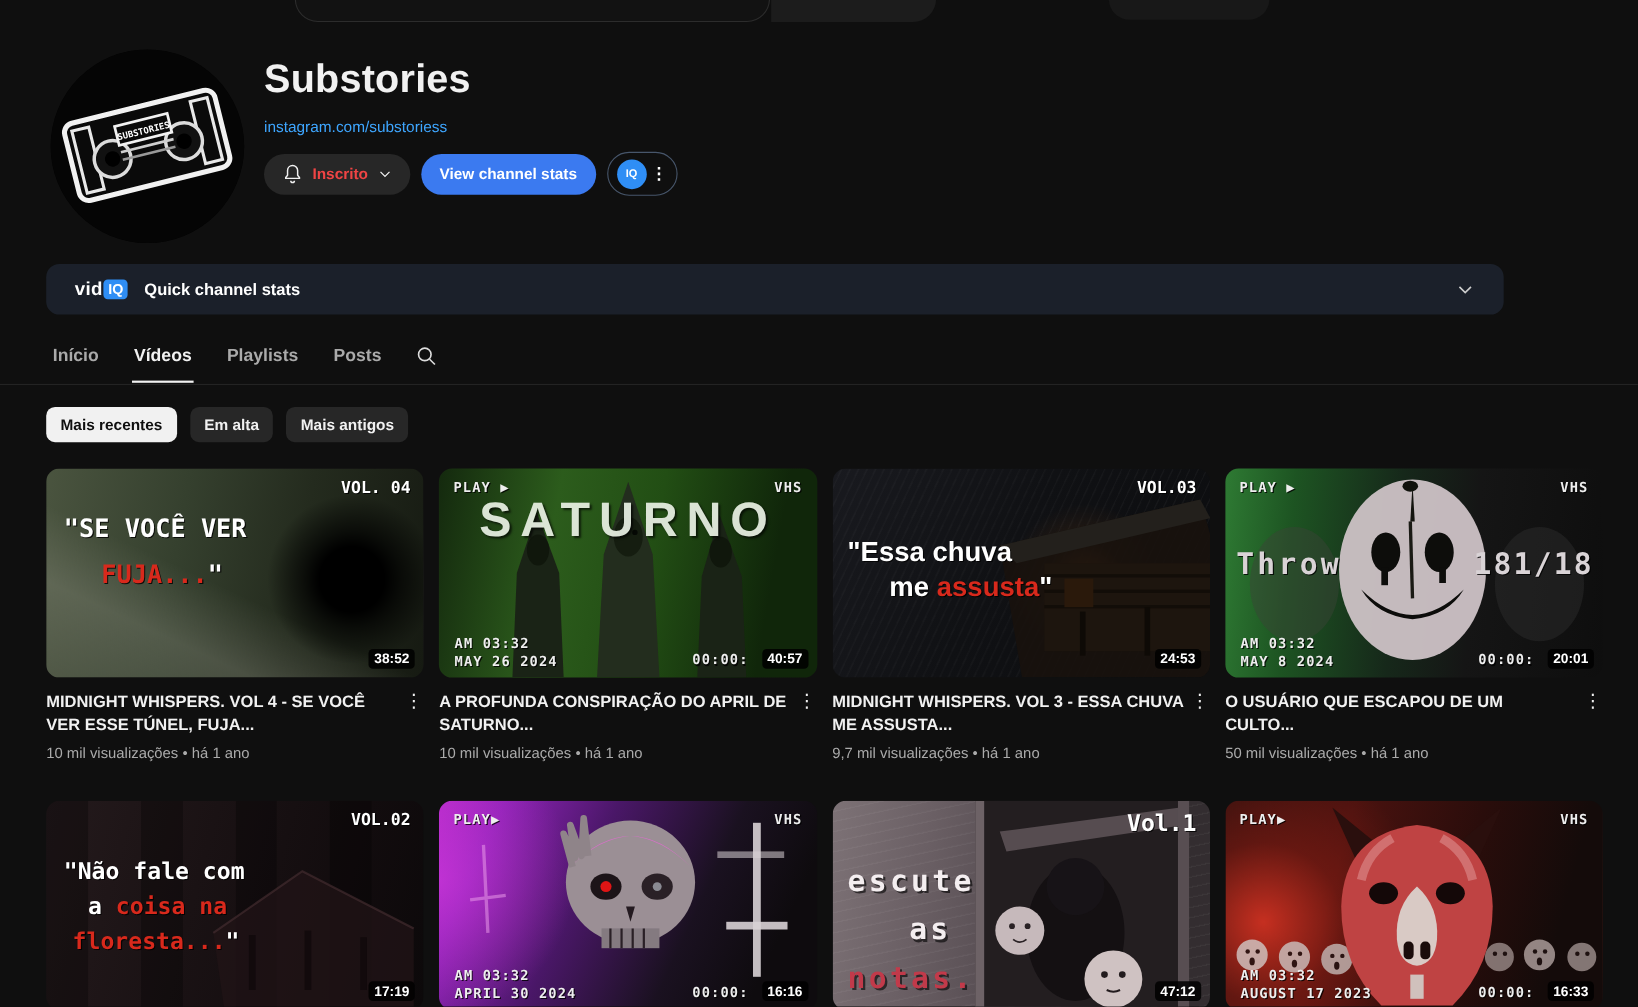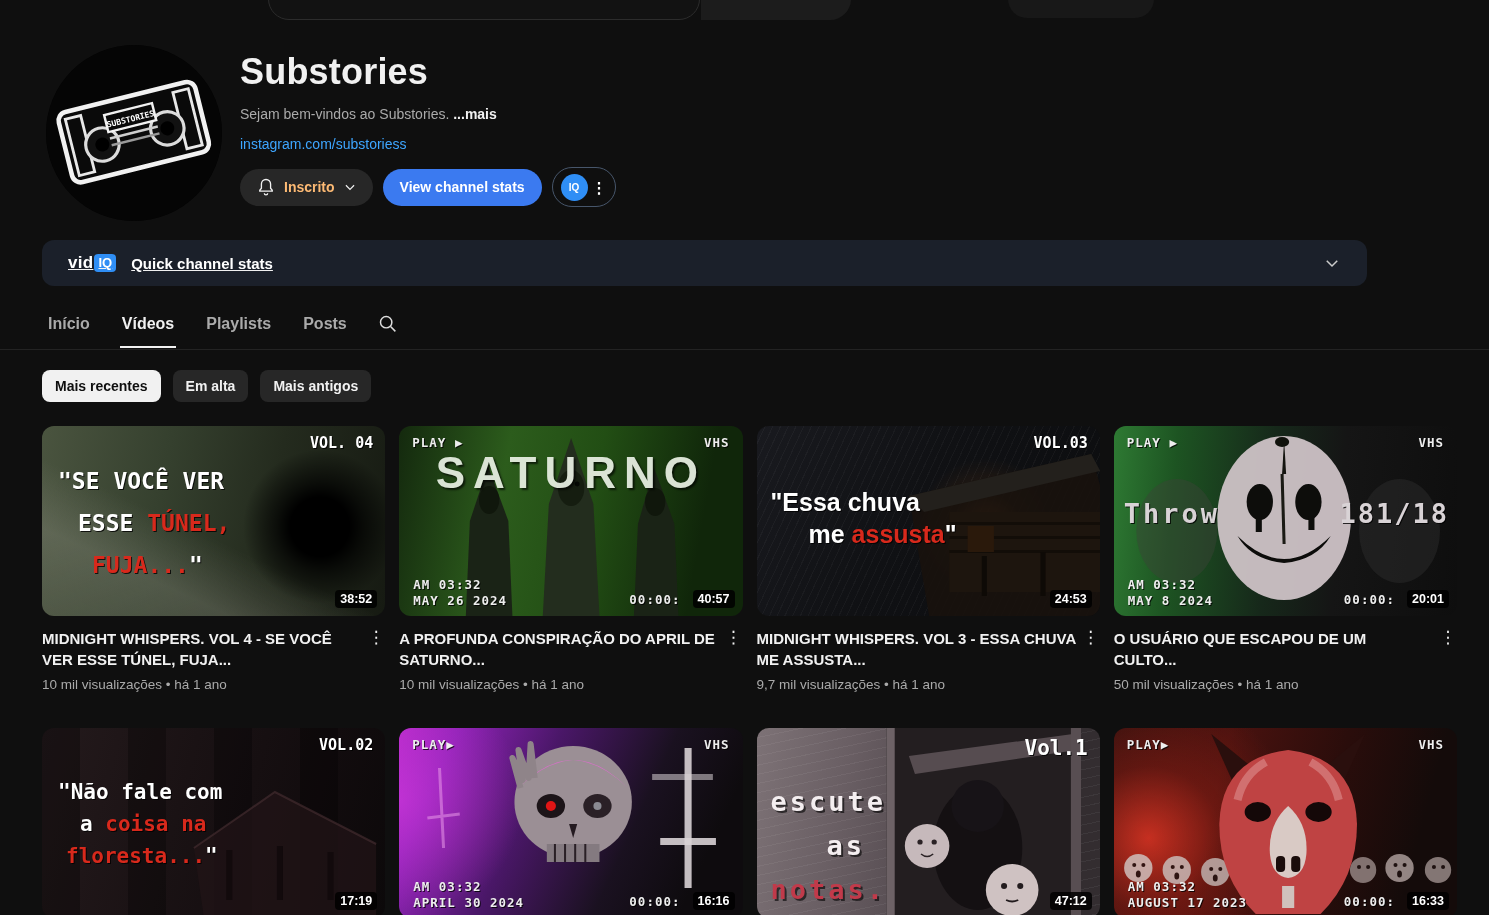--- a/index.html
+++ b/index.html
@@ -25,33 +25,33 @@
   .avatar { width:176px; height:176px; border-radius:50%; background:#050505; flex:0 0 auto;
     display:flex; align-items:center; justify-content:center; overflow:hidden; }
   .channel-info { margin-left:18px; padding-top:6px; }
   .channel-title { font-size:36px; font-weight:700; letter-spacing:.2px; }
   .channel-meta { margin-top:12px; font-size:14px; color:#aaa; }
   .channel-meta .handle { color:#f1f1f1; font-weight:700; }
   .channel-desc { margin-top:13px; font-size:14px; color:#aaa; }
   .channel-desc .more { color:#f1f1f1; font-weight:700; cursor:pointer; }
   .channel-link { margin-top:14px; font-size:14px; color:#3ea6ff; cursor:pointer; }
   .btn-row { margin-top:15px; display:flex; align-items:center; gap:10px; }
-  .btn-subscribed { display:flex; align-items:center; gap:8px; background:#272727; color:#fdba74;
+  .btn-subscribed { display:flex; align-items:center; gap:8px; background:#272727; color:#ef4444;
     height:37px; border-radius:19px; padding:0 16px; font-size:14px; font-weight:600; cursor:pointer; border:none; }
   .btn-stats { background:#3b7af0; color:#fff; height:37px; border-radius:19px; padding:0 17px;
     font-size:14px; font-weight:600; cursor:pointer; border:none; }
   .vidiq-pill { height:40px; width:64px; border:1.5px solid #47566b; border-radius:20px; background:#0f0f0f;
     display:flex; align-items:center; justify-content:center; gap:4px; cursor:pointer; }
   .iq-circle { width:27px; height:27px; border-radius:50%; background:#2f8ef5; color:#fff;
     font-size:10px; font-weight:700; display:flex; align-items:center; justify-content:center; }
   .pill-dots { color:#fff; font-size:15px; font-weight:700; line-height:1; }
 
   
   .vidiq-bar { margin:19px 32px 0 42px; width:1325px; height:46px; background:#1b202a;
-    border-radius:12px; display:flex; align-items:center; padding:0 26px; cursor:pointer;text-decoration:underline; }
+    border-radius:12px; display:flex; align-items:center; padding:0 26px; cursor:pointer; }
   .vq-logo { display:flex; align-items:center; }
   .vq-vid { color:#fff; font-weight:800; font-size:17px; letter-spacing:.3px; }
   .vq-iq { background:#2f8ef5; color:#fff; font-weight:800; font-size:13px; padding:1px 4px 2px;
     border-radius:4px; margin-left:1px; }
   .vq-label { margin-left:15px; font-size:15px; font-weight:700; color:#fff; }
   .vq-chevron { margin-left:auto; display:flex; }
 
   
   .tabs { display:flex; align-items:center; margin-top:12px; padding-left:32px;
     border-bottom:1px solid #232323; }
@@ -156,24 +156,20 @@
         <circle cx="69" cy="52" r="4" fill="#000"></circle>
         <rect x="36" y="36" width="28" height="10" fill="#0a0a0a" stroke="#f2f2f2" stroke-width="1.4"></rect>
         <text x="50" y="43.4" text-anchor="middle" font-size="4.6" font-family="DejaVu Sans Mono, monospace" fill="#ffffff" font-weight="bold">SUBSTORIES</text>
         <rect x="36" y="49" width="28" height="1.4" fill="#cfcfcf"></rect>
         <rect x="36" y="53" width="28" height="1.4" fill="#9a9a9a"></rect>
       </g>
     </svg>
   </div>
   <div class="channel-info">
     <div class="channel-title">Substories</div>
-    <div class="channel-desc">
-      <span>Sejam bem-vindos ao Substories.</span>
-      <span class="more">...mais</span>
-    </div>
     <div class="channel-link">instagram.com/substoriess</div>
     <div class="btn-row">
       <button class="btn-subscribed">
         <svg width="20" height="20" viewBox="0 0 24 24">
           <path d="M12 3c-3.1 0-5.5 2.4-5.5 5.5v5L4.5 16v1h15v-1l-2-2.5v-5C17.5 5.4 15.1 3 12 3z" fill="none" stroke="#f1f1f1" stroke-width="1.6"></path>
           <path d="M10 19.5a2 2 0 0 0 4 0" fill="none" stroke="#f1f1f1" stroke-width="1.6"></path>
         </svg>
         <span>Inscrito</span>
         <svg width="14" height="14" viewBox="0 0 24 24">
           <path d="M5 9l7 7 7-7" fill="none" stroke="#f1f1f1" stroke-width="2"></path>
@@ -220,21 +216,20 @@
   <div class="chip">Mais antigos</div>
 </div>
 
 <div class="grid">
 
   <div class="card">
     <div class="thumb t0">
       <span class="ovl vol-tag mono">VOL. 04</span>
       <div class="ovl quote-block mono" style="left:16px;top:34px;">
         <div><span>"SE VOCÊ VER</span></div>
-        <div style="padding-left:20px;"><span>ESSE </span><span class="red">TÚNEL,</span></div>
         <div style="padding-left:34px;"><span class="red">FUJA...</span><span>"</span></div>
       </div>
       <span class="duration">38:52</span>
     </div>
     <div class="info-row">
       <div class="v-title">MIDNIGHT WHISPERS. VOL 4 - SE VOCÊ VER ESSE TÚNEL, FUJA...</div>
       <div class="kebab">⋮</div>
     </div>
     <div class="v-meta">
       <span>10 mil visualizações</span> <span>•</span> <span>há 1 ano</span>

